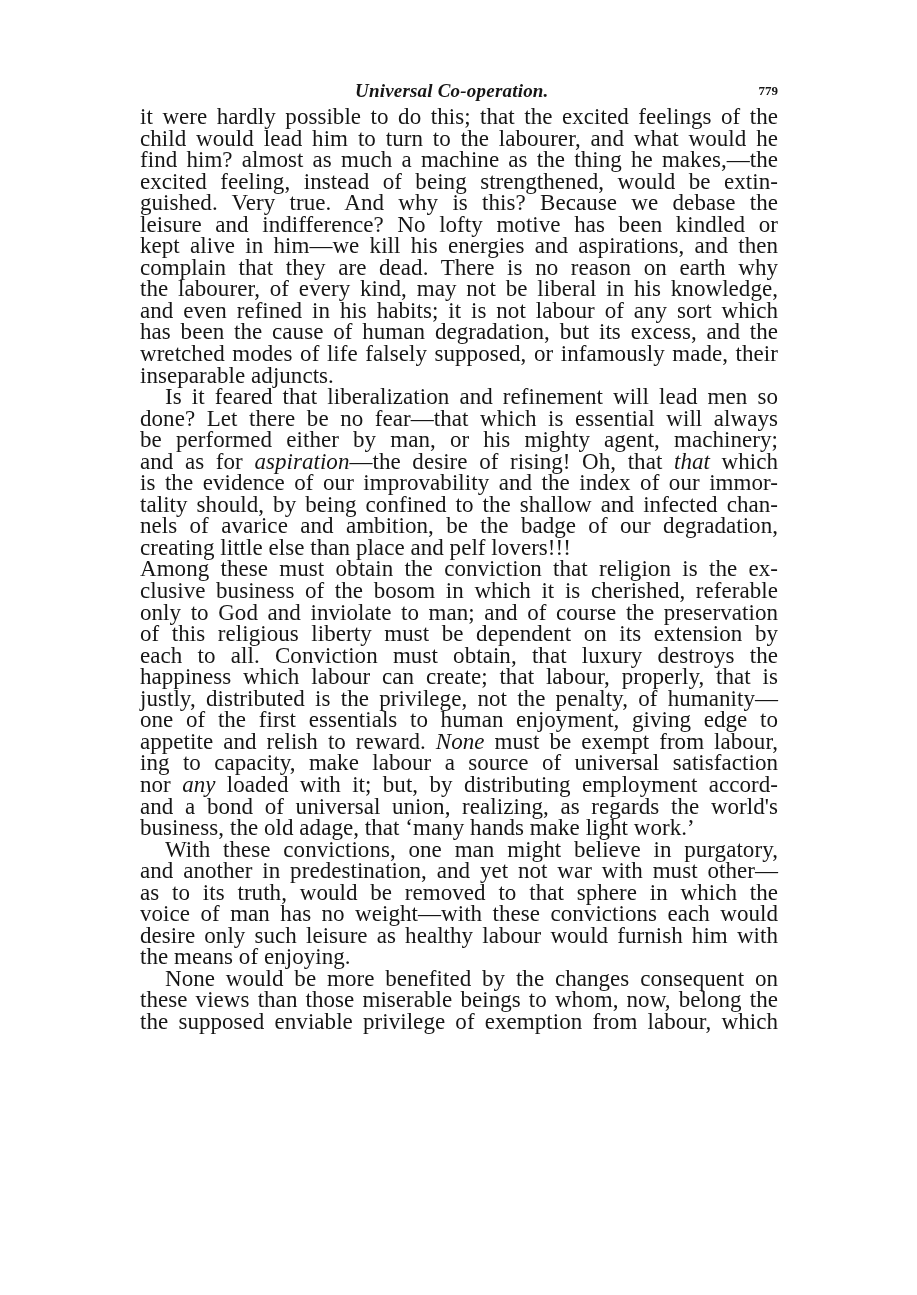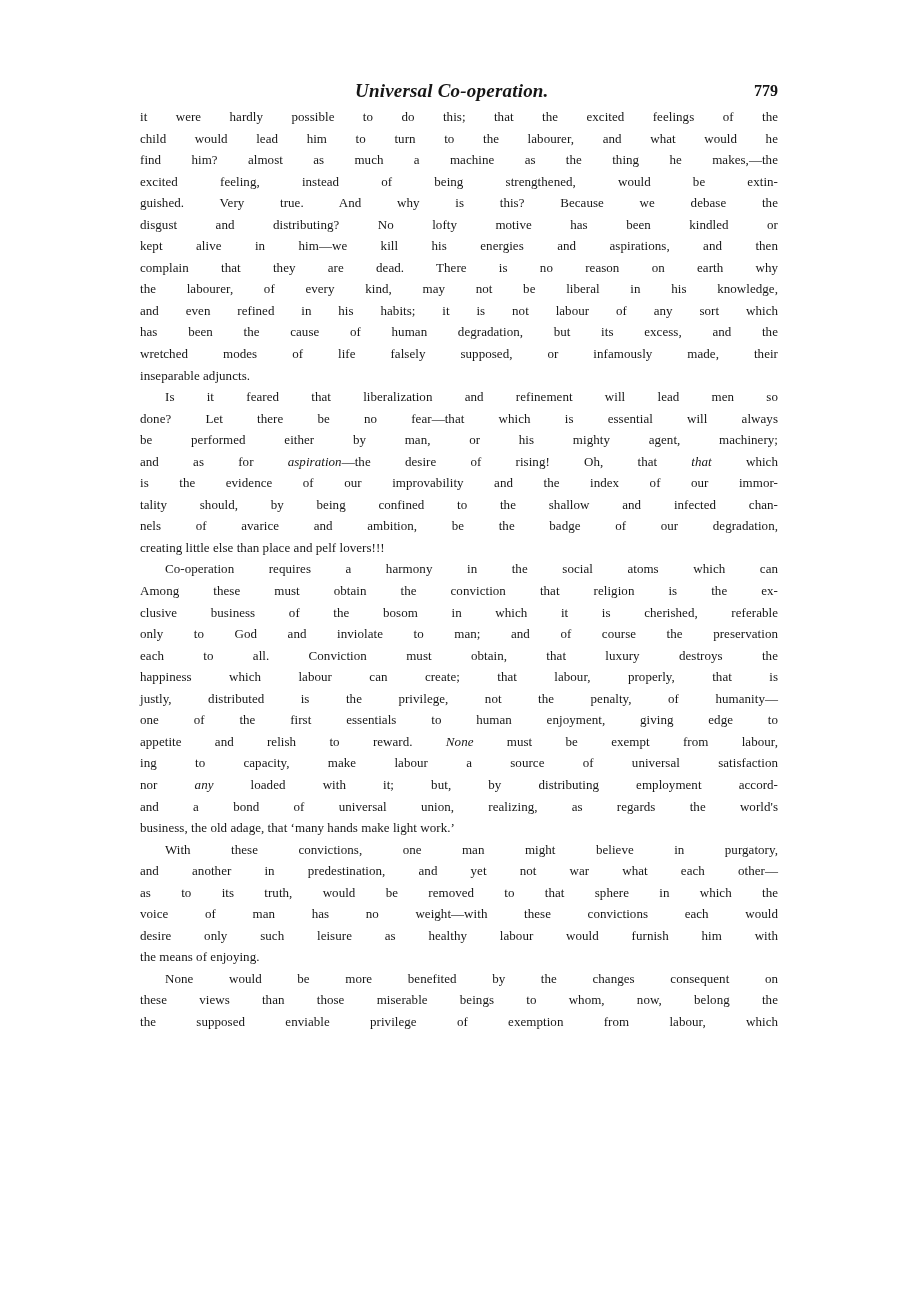--- a/index.html
+++ b/index.html
@@ -33,24 +33,24 @@
       top: 0;
       font-style: italic;
       font-weight: bold;
       letter-spacing: 0.2px;
     }
     .page-number {
       position: absolute;
       right: 0;
       top: 0;
       font-weight: bold;
-      font-size: 16px;
+      font-size: 13px;
     }
     .body-text {
-      font-size: 13px;
+      font-size: 23px;
       line-height: 21.55px;
       text-align: justify;
       letter-spacing: 0.05px;
     }
     .line {
       display: block;
       height: 21.55px;
       white-space: nowrap;
       text-align: justify;
       text-align-last: justify;
@@ -75,57 +75,57 @@
     <span class="page-number">779</span>
   </div>
 
   <div class="body-text">
     <div>
         <span class="line">it were hardly possible to do this; that the excited feelings of the</span>
         <span class="line">child would lead him to turn to the labourer, and what would he</span>
         <span class="line">find him? almost as much a machine as the thing he makes,—the</span>
         <span class="line">excited feeling, instead of being strengthened, would be extin-</span>
         <span class="line">guished.  Very true.  And why is this?  Because we debase the</span>
-        <span class="line">disgust and distributing?  No lofty motive has been kindled or</span>
+        <span class="line">leisure and indifference?  No lofty motive has been kindled or</span>
         <span class="line">kept alive in him—we kill his energies and aspirations, and then</span>
         <span class="line">complain that they are dead.  There is no reason on earth why</span>
         <span class="line">the labourer, of every kind, may not be liberal in his knowledge,</span>
         <span class="line">and even refined in his habits; it is not labour of any sort which</span>
         <span class="line">has been the cause of human degradation, but its excess, and the</span>
         <span class="line">wretched modes of life falsely supposed, or infamously made, their</span>
         <span class="line last">inseparable adjuncts.</span>
       </div>
     <div>
         <span class="line indent">Is it feared that liberalization and refinement will lead men so</span>
         <span class="line">done?  Let there be no fear—that which is essential will always</span>
         <span class="line">be performed either by man, or his mighty agent, machinery;</span>
         <span class="line">and as for <em>aspiration</em>—the desire of rising!  Oh, that <em>that</em> which</span>
         <span class="line">is the evidence of our improvability and the index of our immor-</span>
         <span class="line">tality should, by being confined to the shallow and infected chan-</span>
         <span class="line">nels of avarice and ambition, be the badge of our degradation,</span>
         <span class="line last">creating little else than place and pelf lovers!!!</span>
       </div>
     <div>
-        <span class="line indent">Co-operation requires a harmony in the social atoms which can</span>
         <span class="line">Among these must obtain the conviction that religion is the ex-</span>
         <span class="line">clusive business of the bosom in which it is cherished, referable</span>
         <span class="line">only to God and inviolate to man; and of course the preservation</span>
+        <span class="line">of this religious liberty must be dependent on its extension by</span>
         <span class="line">each to all.  Conviction must obtain, that luxury destroys the</span>
         <span class="line">happiness which labour can create; that labour, properly, that is</span>
         <span class="line">justly, distributed is the privilege, not the penalty, of humanity—</span>
         <span class="line">one of the first essentials to human enjoyment, giving edge to</span>
         <span class="line">appetite and relish to reward.  <em>None</em> must be exempt from labour,</span>
         <span class="line">ing to capacity, make labour a source of universal satisfaction</span>
         <span class="line">nor <em>any</em> loaded with it; but, by distributing employment accord-</span>
         <span class="line">and a bond of universal union, realizing, as regards the world's</span>
         <span class="line last">business, the old adage, that ‘many hands make light work.’</span>
       </div>
     <div>
         <span class="line indent">With these convictions, one man might believe in purgatory,</span>
-        <span class="line">and another in predestination, and yet not war what each other—</span>
+        <span class="line">and another in predestination, and yet not war with must other—</span>
         <span class="line">as to its truth, would be removed to that sphere in which the</span>
         <span class="line">voice of man has no weight—with these convictions each would</span>
         <span class="line">desire only such leisure as healthy labour would furnish him with</span>
         <span class="line last">the means of enjoying.</span>
       </div>
     <div>
         <span class="line indent">None would be more benefited by the changes consequent on</span>
         <span class="line">these views than those miserable beings to whom, now, belong the</span>
         <span class="line">the supposed enviable privilege of exemption from labour, which</span>
       </div>

